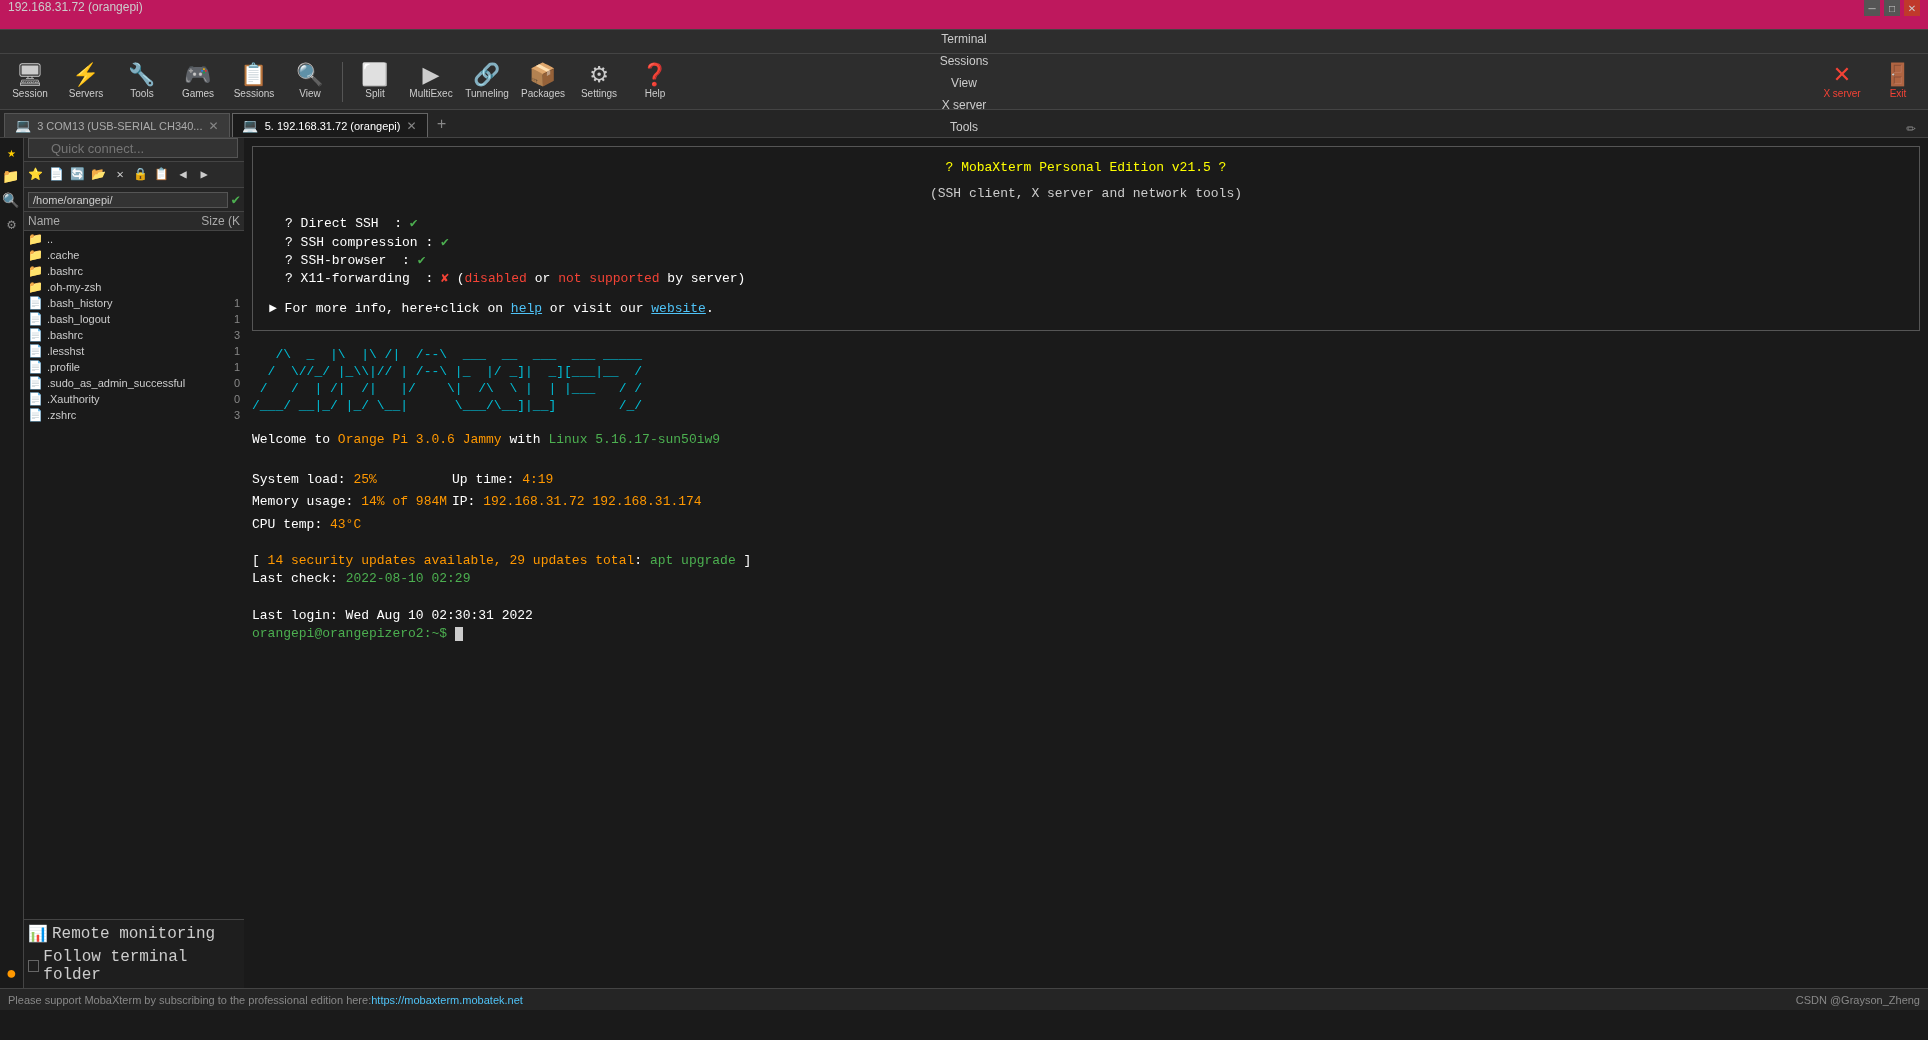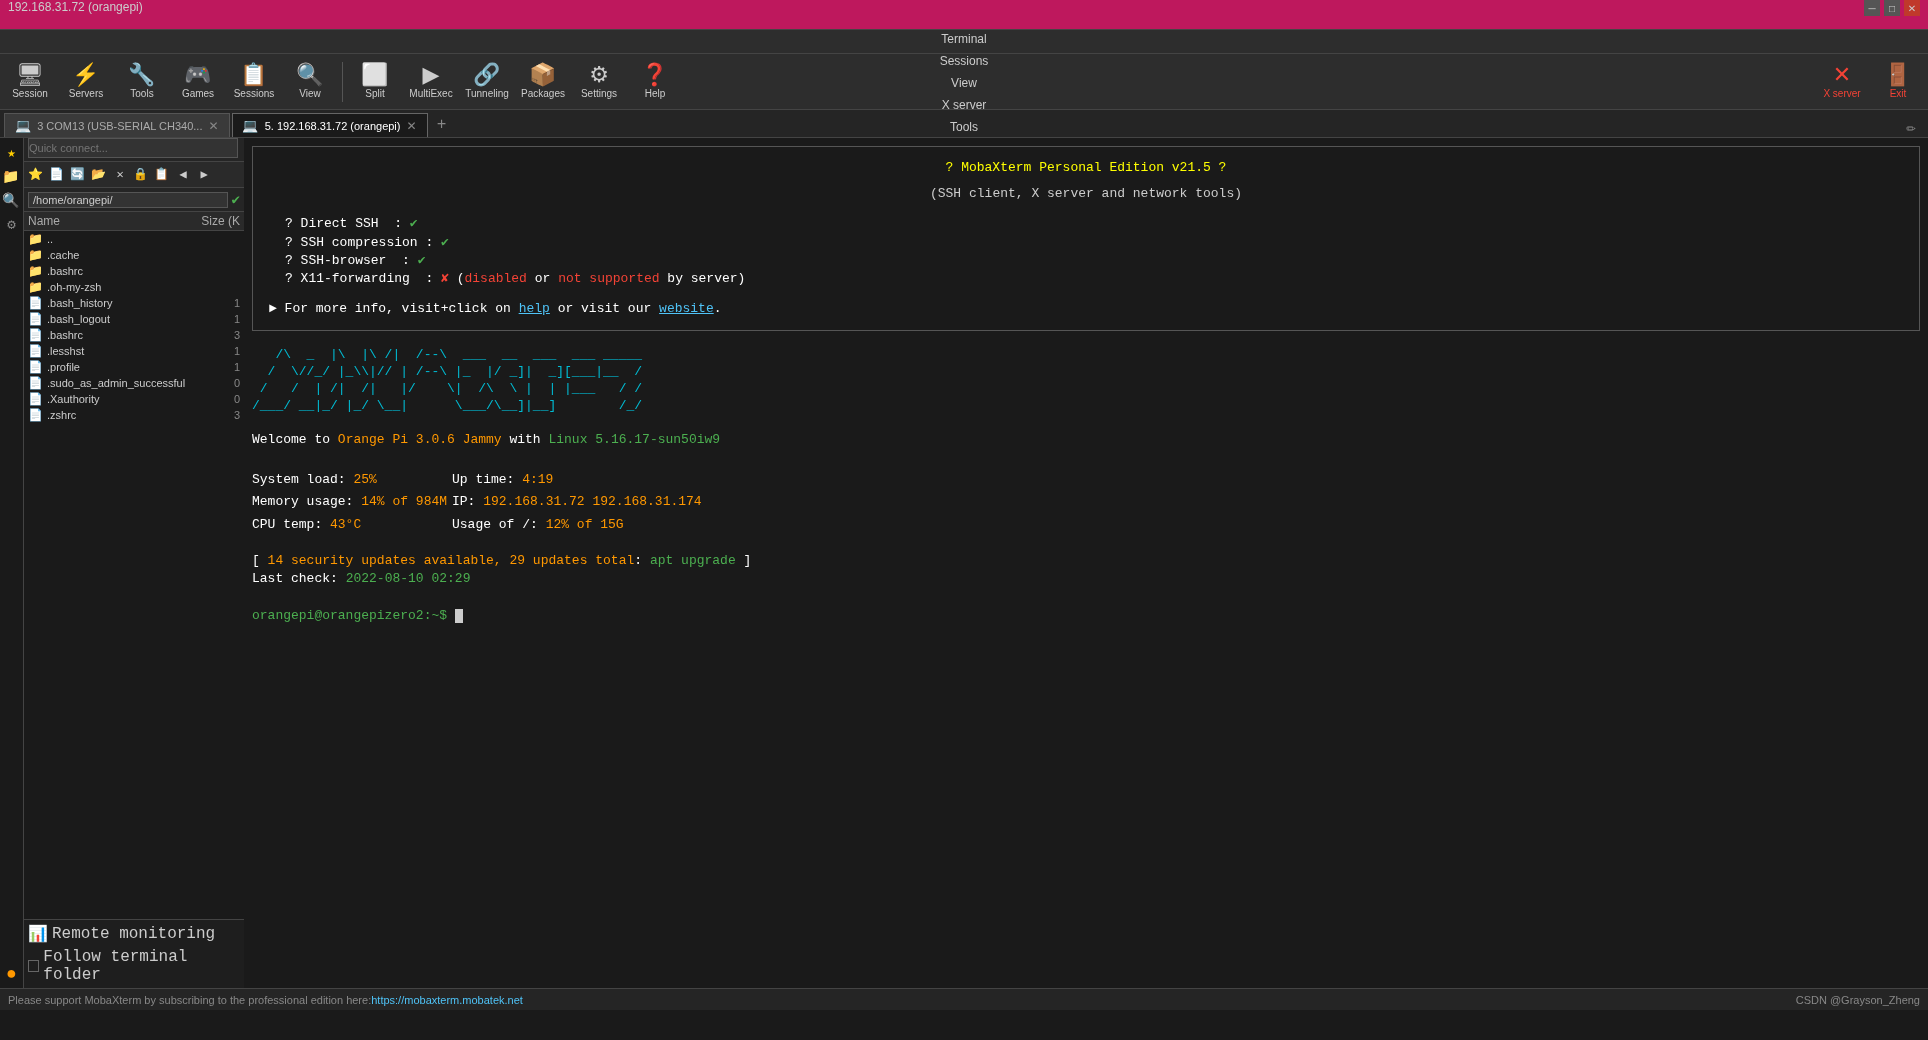--- a/index.html
+++ b/index.html
@@ -326,22 +326,22 @@
       background: #252525;
       border-bottom: 1px solid #444;
       padding: 0 4px;
     }
     #quick-connect input {
       width: 210px;
       height: 20px;
       background: #333;
       border: 1px solid #555;
       color: #888;
-      font-size: 11px;
-      padding: 0 0;
+      font-size: 13px;
+      padding: 0 22px;
       font-family: Arial, sans-serif;
     }
 
     
     .cursor {
       display: inline-block;
       width: 8px;
       height: 14px;
       background: #ccc;
       vertical-align: text-bottom;
@@ -602,21 +602,21 @@
         </div>
         <div>
           <span class="c-white">? X11-forwarding</span>
           <span class="c-white">  &nbsp;: </span>
           <span class="c-red">✘</span>
           <span class="c-white">  (</span><span class="c-red">disabled</span><span class="c-white"> or </span><span class="c-red">not supported</span><span class="c-white"> by server)</span>
         </div>
       </div>
 
       <div style="margin-top:12px;">
-        <span class="c-white">► For more info, visit+click on </span><span style="color:#4fc3f7;text-decoration:underline;cursor:pointer;">help</span><span class="c-white"> or visit our </span><span style="color:#4fc3f7;text-decoration:underline;cursor:pointer;">website</span><span class="c-white">.</span>
+        <span class="c-white">► For more info, here+click on </span><span style="color:#4fc3f7;text-decoration:underline;cursor:pointer;">help</span><span class="c-white"> or visit our </span><span style="color:#4fc3f7;text-decoration:underline;cursor:pointer;">website</span><span class="c-white">.</span>
       </div>
     </div>
 
     
     <div class="ascii-art">
       <pre style="color:#00bcd4;font-family:'Courier New',monospace;font-size:13px;">   /\  _  |\  |\ /|  /--\  ___  __  ___  ___ _____
   /  \//_/ |_\\|// | /--\ |_  |/ _]|  _][___|__  /
  /   /  | /|  /|   |/    \|  /\  \ |  | |___   / /
 /___/ __|_/ |_/ \__|      \___/\__]|__]        /_/</pre>
     </div>
@@ -637,36 +637,36 @@
       </div>
       <div>
         <span class="c-white">Memory usage: </span><span class="c-orange">14% of 984M</span>
       </div>
       <div>
         <span class="c-white">IP:           </span><span class="c-orange">192.168.31.72 192.168.31.174</span>
       </div>
       <div>
         <span class="c-white">CPU temp:     </span><span class="c-orange">43°C</span>
       </div>
-      <div>
-        <span class="c-white">Usage of /:   </span><span class="c-orange">12% of 15G</span>
-      </div>
     </div>
     <br>
 
     
     <div>
       <span class="c-white">[ </span><span class="c-orange">14 security updates available, 29 updates total</span><span class="c-white">: </span><span class="c-green">apt upgrade</span><span class="c-white"> ]</span>
     </div>
     <div>
       <span class="c-white">Last check: </span><span class="c-green">2022-08-10 02:29</span>
     </div>
     <br>
 
     
+    <div>
+      <span class="c-white">Last login: Wed Aug 10 02:30:31 2022</span>
+    </div>
 
     
     <div>
       <span class="c-green">orangepi@orangepizero2:~$</span>
       <span class="c-white"> </span>
       <span class="cursor"></span>
     </div>
 
   </div>
 </div>

